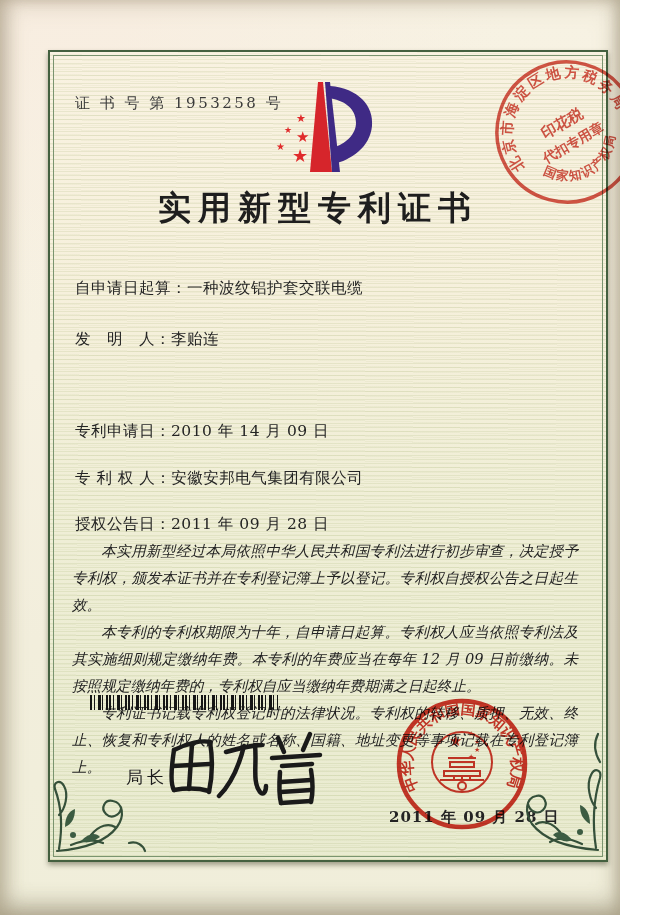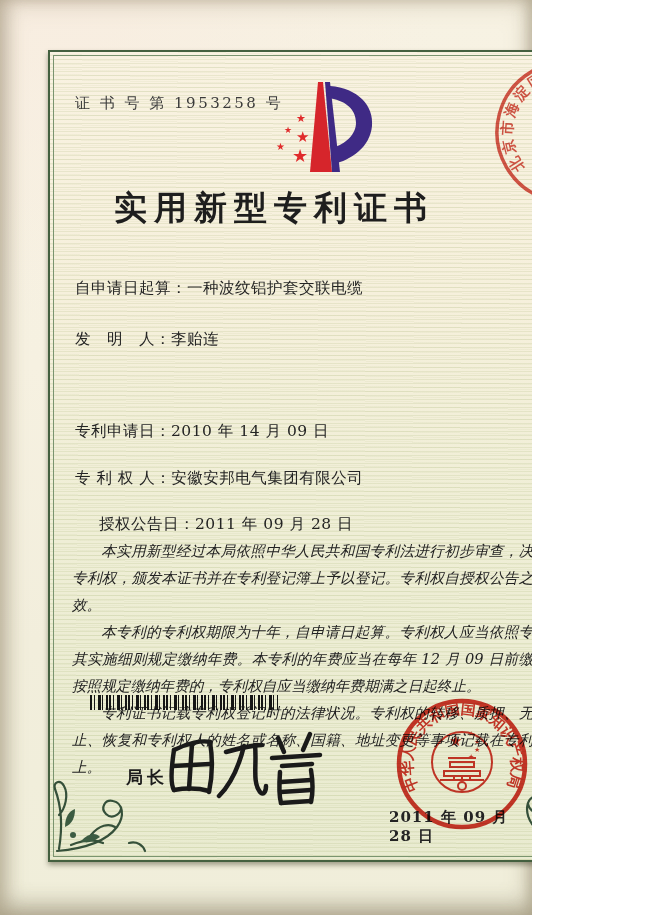--- a/index.html
+++ b/index.html
@@ -1,18 +1,18 @@
 <!DOCTYPE html>
 <html><head>
 <meta charset="utf-8">
 <style>
   html,body{margin:0;padding:0;}
   body{font-family:"DejaVu Serif","Liberation Serif",serif;}
   #cert{
-    position:relative;width:532px;height:915px;overflow:hidden;
+    position:relative;width:620px;height:915px;overflow:hidden;
     background:
       radial-gradient(120% 60% at 10% 0%, rgba(248,236,224,.8), rgba(248,236,224,0) 60%),
       linear-gradient(180deg,#f7f2e3 0%,#f6f1e1 40%,#f2eedc 70%,#f0eeda 100%);
     box-shadow:inset 0 0 28px rgba(140,125,95,.28), inset 8px 0 16px rgba(140,125,95,.22),
                inset 0 -12px 20px rgba(110,100,75,.30), inset -6px 0 10px rgba(150,140,110,.18);
   }
   
   #frame{
     position:absolute;left:48px;top:50px;width:556px;height:808px;
     border:2.5px solid #44603f;
@@ -26,33 +26,33 @@
     position:absolute;left:3px;top:3px;right:3px;bottom:3px;
     border:1px solid #7a946f;pointer-events:none;
   }
   .abs{position:absolute;}
   #cert-number{left:75px;top:94px;font-size:15px;letter-spacing:2.5px;color:#3a3a3a;}
   #title{left:0;top:186px;width:100%;text-align:center;font-size:33px;font-weight:700;
          letter-spacing:7px;padding-left:16px;box-sizing:border-box;color:#1e1e1e;}
   .field-row{left:75px;font-size:15.5px;color:#242424;letter-spacing:.5px;white-space:nowrap;}
   .field-label{color:#242424;}
   .field-value{color:#242424;}
-  #f0{top:278px;} #f1{top:329px;} #f2{top:376px;} #f3{top:421px;} #f4{top:468px;} #f5{top:514px;margin-left:24px;}
+  #f0{top:278px;} #f1{top:329px;} #f2{top:376px;} #f3{top:421px;} #f4{top:468px;} #f5{top:514px;}
   #body-text{left:72px;top:537px;width:506px;color:#222;font-size:14.6px;line-height:27px;
              text-align:justify;}
   #body-text p{margin:0;text-indent:2em;font-style:italic;}
   #barcode{left:90px;top:695px;width:188px;height:15px;
     background:repeating-linear-gradient(90deg,
       #151515 0 2px, transparent 2px 4px,
       #151515 4px 5px, transparent 5px 8px,
       #151515 8px 11px, transparent 11px 12px,
       #151515 12px 13px, transparent 13px 16px,
       #151515 16px 18px, transparent 18px 19px);
   }
-  #director-label{left:126px;top:766px;font-size:17px;letter-spacing:4px;color:#1c1c1c;font-weight:bold;}
+  #director-label{left:126px;top:766px;font-size:17px;letter-spacing:4px;color:#1c1c1c;}
   #signature-svg{left:162px;top:726px;}
   #issue-date{left:389px;top:808px;font-size:15px;font-weight:700;letter-spacing:1px;color:#242424;}
   #seal-svg{left:392px;top:694px;mix-blend-mode:multiply;opacity:.92;}
   #tax-stamp{left:492px;top:57px;transform:rotate(-30deg);mix-blend-mode:multiply;opacity:.85;}
   #logo-svg{left:266px;top:76px;}
   #footer{left:0;top:838px;width:100%;text-align:center;font-size:12.5px;letter-spacing:2px;color:#2b2b2b;}
   .flourish{pointer-events:none;}
   #flourish-left{left:51px;top:755px;}
   #flourish-right{left:500px;top:732px;transform:scaleX(-1);}
   svg text{font-family:"DejaVu Serif","Liberation Serif",serif;}

